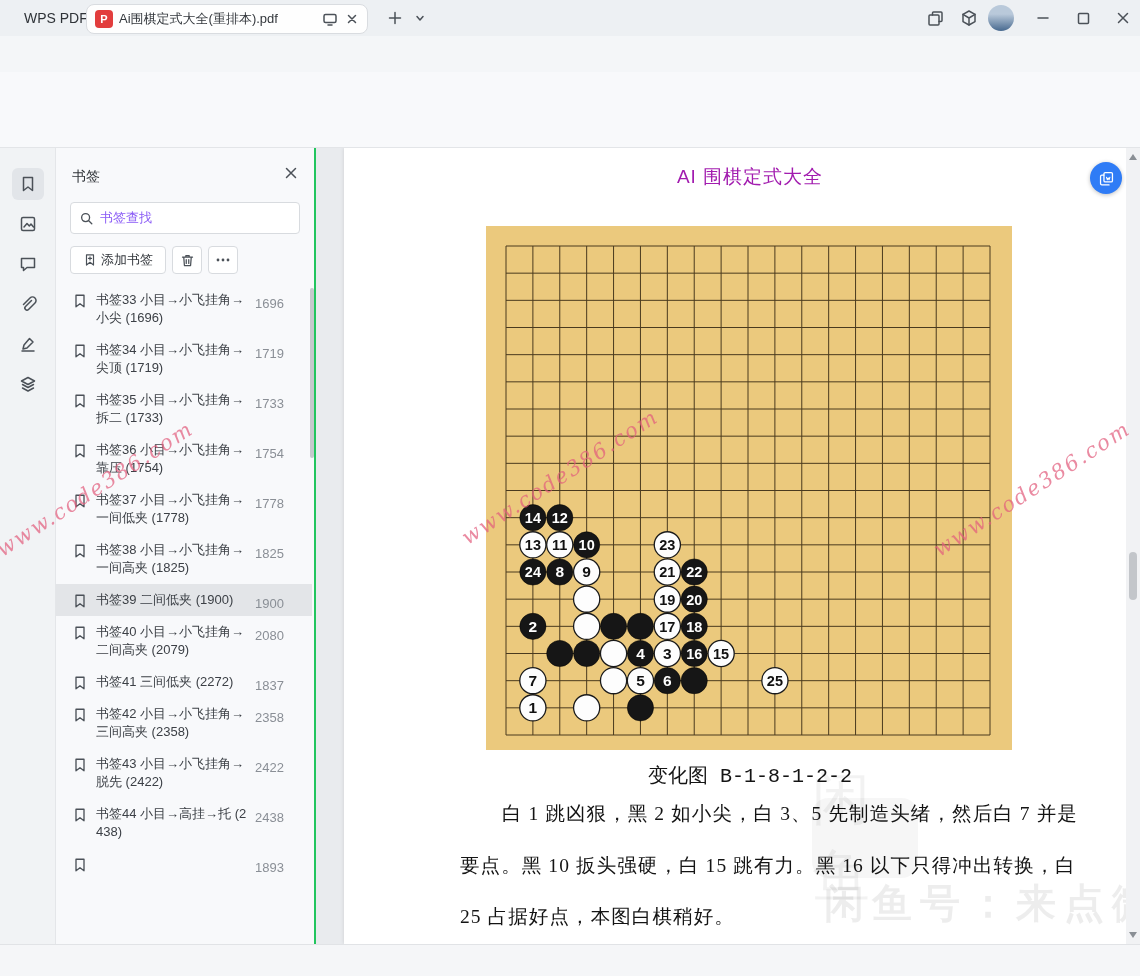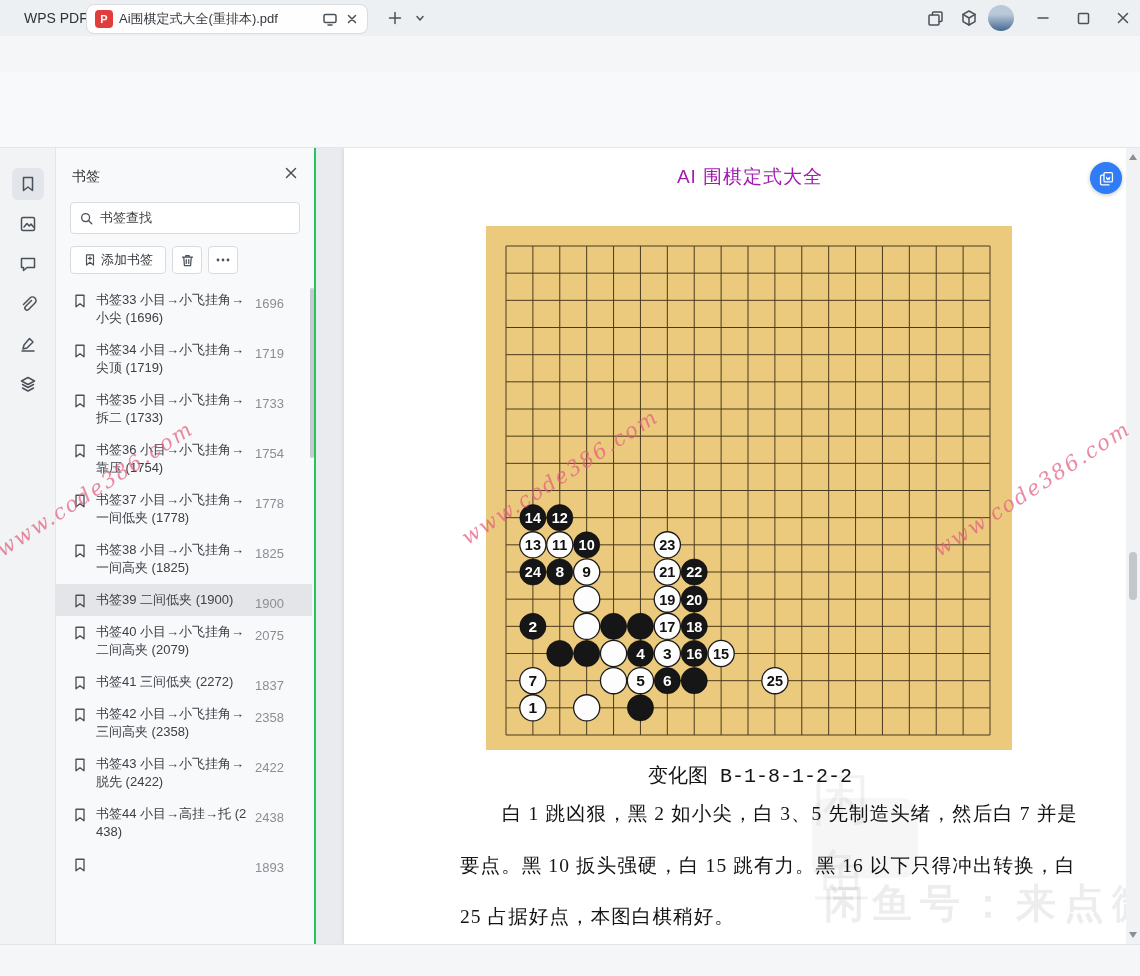--- a/index.html
+++ b/index.html
@@ -36,21 +36,21 @@
   .selbox{border:1px solid #ced2d7;background:#fff;border-radius:4px;display:flex;align-items:center;
       justify-content:space-between;padding:0 8px;font-size:13px;color:#33373c;box-sizing:border-box;}
   
   #rail{left:0;top:148px;width:56px;height:796px;background:#f1f3f5;border-right:1px solid #e4e6e9;box-sizing:border-box;}
   .railic{left:12px;width:32px;height:32px;display:flex;align-items:center;justify-content:center;border-radius:6px;}
   .railic.active{background:#e2e5e9;}
   #panel{left:56px;top:148px;width:260px;height:796px;background:#f8f9fb;border-right:2px solid #22c55e;box-sizing:border-box;}
   .paneltitle{left:16px;top:20px;font-size:14px;color:#2f3338;}
   .searchbox{left:14px;top:54px;width:230px;height:32px;background:#fff;border:1px solid #d8dbdf;border-radius:4px;
       display:flex;align-items:center;padding:0 8px;gap:6px;box-sizing:border-box;}
-  .searchph{font-size:13px;color:#404040;}
+  .searchph{font-size:13px;color:#8b5cf6;}
   .toolbtn{height:28px;border:1px solid #d8dbdf;border-radius:4px;background:#fff;display:flex;align-items:center;
       justify-content:center;gap:4px;font-size:13px;color:#33373c;box-sizing:border-box;}
   #bmlist{left:0;top:136px;width:260px;height:660px;overflow:hidden;}
   .bmrow{position:relative;width:256px;padding:7px 6px 7px 40px;box-sizing:border-box;display:flex;}
   .bmrow.sel{background:#e3e5e8;}
   .bmtext{font-size:13px;color:#3c4046;line-height:18px;width:152px;word-break:break-all;}
   .bmpage{position:absolute;right:28px;top:12px;font-size:13px;color:#8a8f96;}
   .bmic{position:absolute;left:16px;top:9px;}
   
   #docarea{left:316px;top:148px;width:824px;height:796px;background:#e9ebee;overflow:hidden;}
@@ -554,21 +554,21 @@
         <span class="bmtext">书签39  二间低夹 (1900)</span>
         <span class="bmpage">1900</span>
       </div>
       <div class="bmrow">
         <span class="bmic">
           <svg class="svgic" width="16" height="16" viewBox="0 0 18 18">
             <path d="M4.5 2.5h9v13l-4.5-3.5-4.5 3.5z"></path>
           </svg>
         </span>
         <span class="bmtext">书签40  小目→小飞挂角→二间高夹 (2079)</span>
-        <span class="bmpage">2075</span>
+        <span class="bmpage">2080</span>
       </div>
       <div class="bmrow">
         <span class="bmic">
           <svg class="svgic" width="16" height="16" viewBox="0 0 18 18">
             <path d="M4.5 2.5h9v13l-4.5-3.5-4.5 3.5z"></path>
           </svg>
         </span>
         <span class="bmtext">书签41  三间低夹 (2272)</span>
         <span class="bmpage">1837</span>
       </div>

